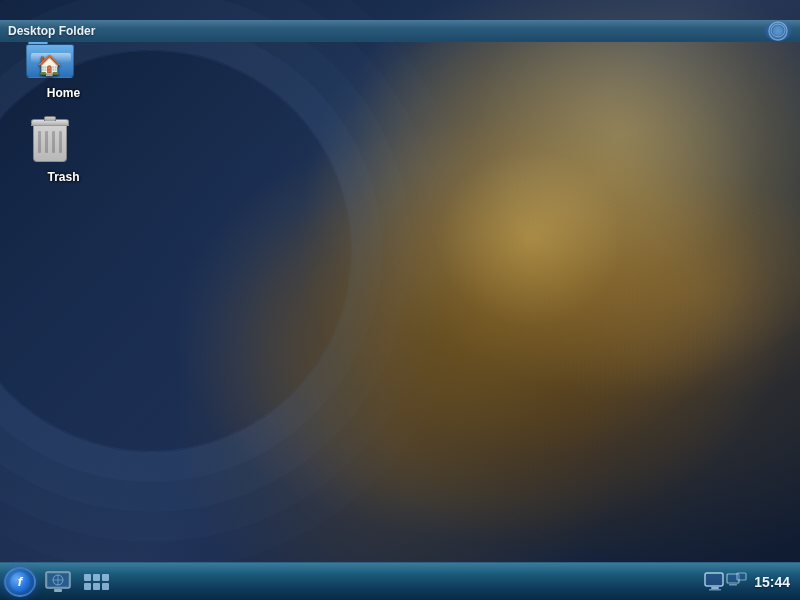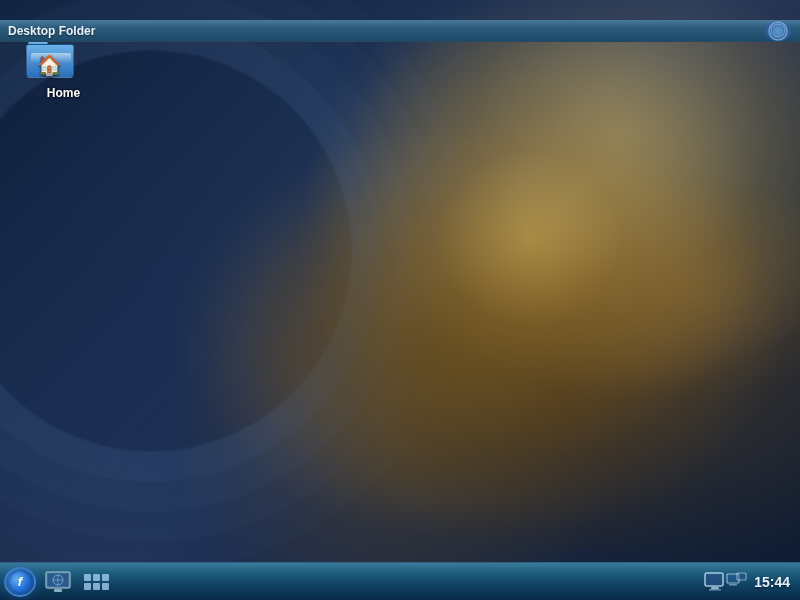--- a/index.html
+++ b/index.html
@@ -388,20 +388,38 @@
           <div class="folder-tab"></div>
           <div class="folder-body">
             <div class="folder-shine"></div>
             <span class="house-icon">🏠</span>
           </div>
         </div>
       </div>
       <span class="icon-label">Home</span>
     </div>
 
+    <div class="desktop-icon">
+      <div class="icon-image">
+        <div class="trash-icon-img">
+          <div class="trash-lid">
+            <div class="trash-lid-handle"></div>
+          </div>
+          <div class="trash-body">
+            <div class="trash-lines">
+              <div class="trash-line"></div>
+              <div class="trash-line"></div>
+              <div class="trash-line"></div>
+              <div class="trash-line"></div>
+            </div>
+          </div>
+        </div>
+      </div>
+      <span class="icon-label">Trash</span>
+    </div>
 
   </div>
 
   <div id="taskbar">
     <div id="taskbar-left">
 
       <div id="start-btn">
         <div id="start-btn-inner">
           <span class="fedora-f">f</span>
         </div>

